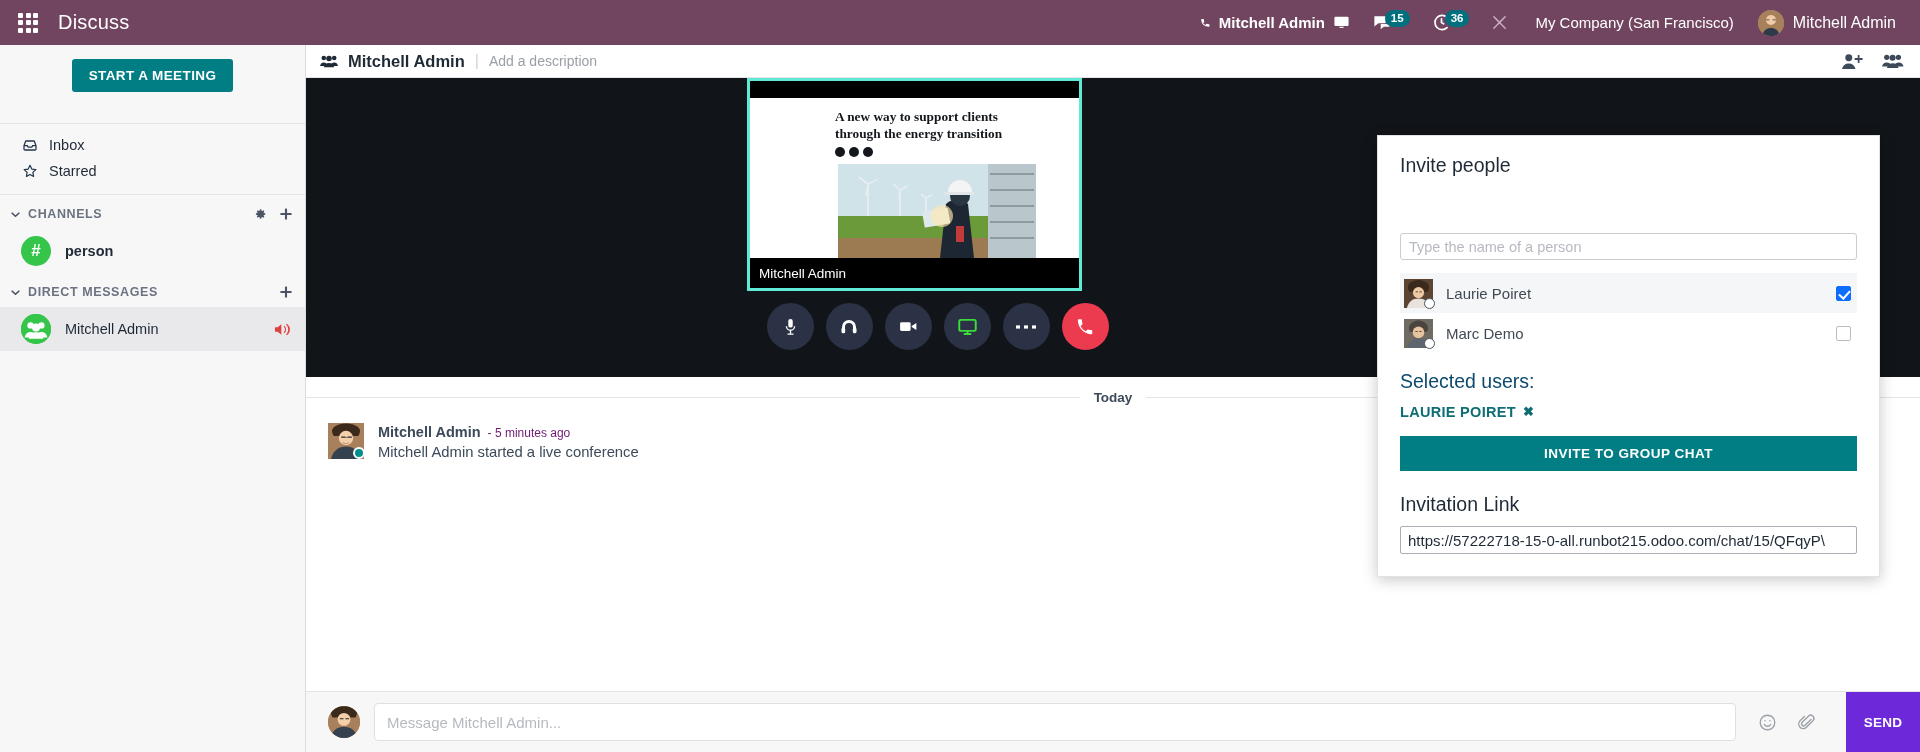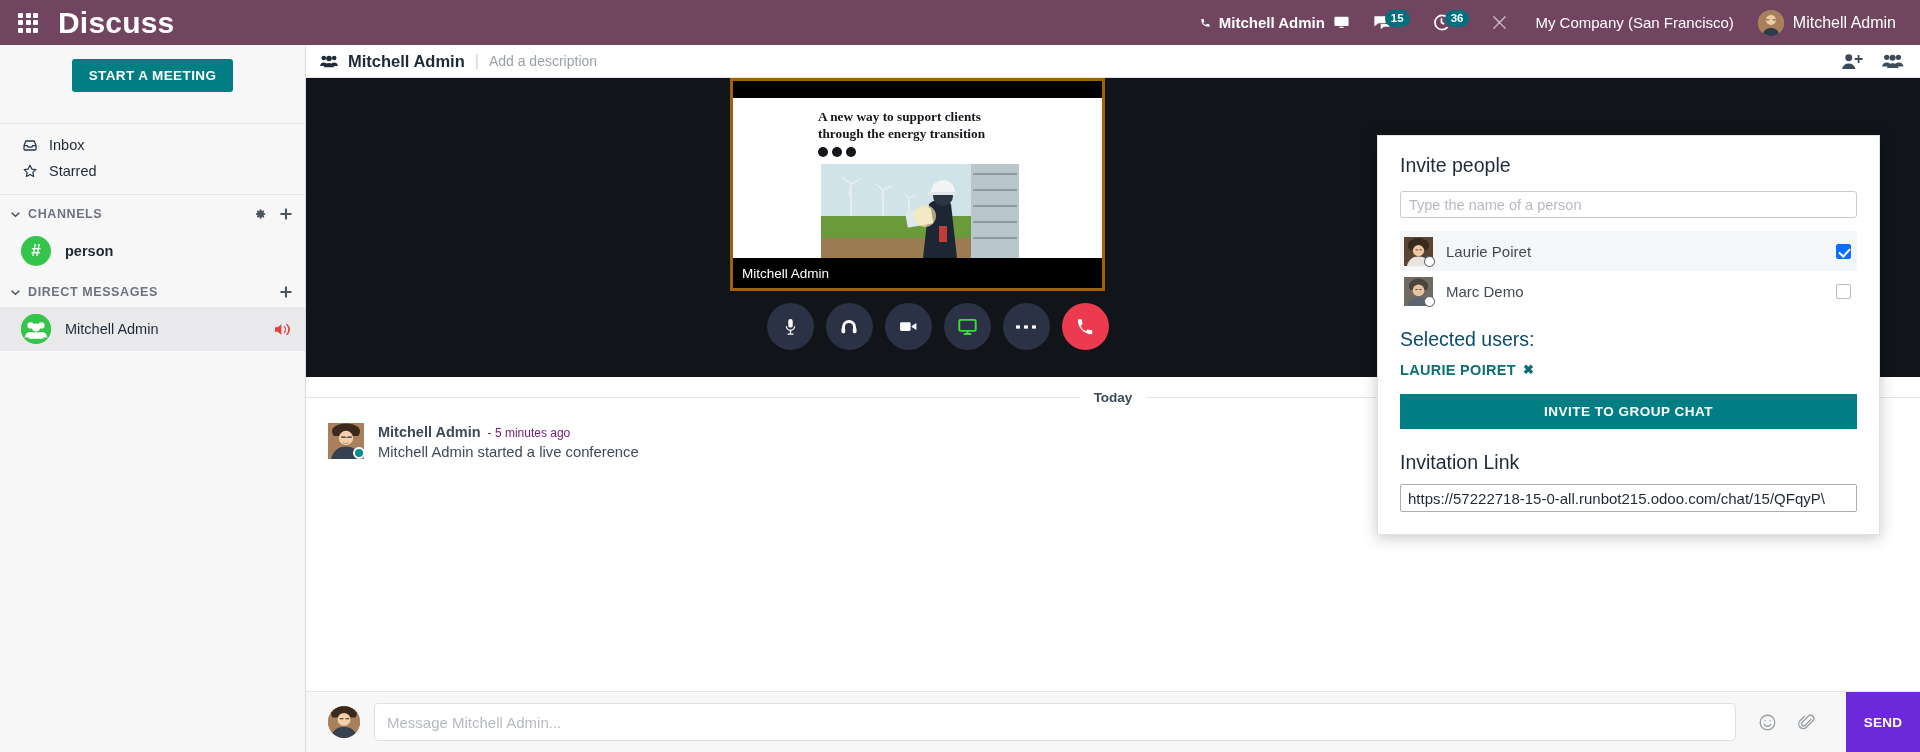--- a/index.html
+++ b/index.html
@@ -10,21 +10,21 @@
     overflow: hidden;
   }
   
   .navbar {
     height: 45px; background: #71445f; display: flex; align-items: center;
     color: #ffffff; position: relative; z-index: 60;
   }
   .apps-grid { width: 56px; display: flex; align-items: center; justify-content: center; cursor: pointer; }
   .apps-grid .g { display: grid; grid-template-columns: repeat(3, 5px); grid-template-rows: repeat(3, 5px); gap: 2.5px; }
   .apps-grid .g i { background: #fff; display: block; width: 5px; height: 5px; border-radius: 1px; }
-  .brand { font-size: 30px; font-weight: 700; letter-spacing: .2px; padding-left: 2px; }
+  .brand { font-size: 20px; font-weight: 400; letter-spacing: .2px; padding-left: 2px; }
   .nav-spacer { flex: 1; }
   .nav-right { display: flex; align-items: center; height: 100%; padding-right: 10px; }
   .nav-item { display: flex; align-items: center; height: 100%; padding: 0 11px; cursor: pointer; font-size: 15px; }
   .nav-call-name { font-weight: 700; font-size: 15px; padding: 0 8px 0 6px; }
   .badge {
     background: #00707f; color: #fff; font-size: 11.5px; font-weight: 700;
     border-radius: 9px; padding: 1px 6px 2px; margin-left: -6px; margin-top: -9px; line-height: 14px;
   }
   .company-name { font-size: 15px; padding: 0 16px; cursor: pointer; }
   .nav-user { display: flex; align-items: center; gap: 9px; padding: 0 14px 0 8px; cursor: pointer; }
@@ -84,22 +84,22 @@
   .thread-head .grp-ic { color: #1f2a37; display: flex; align-items: center; }
   .th-title { font-size: 16.5px; font-weight: 700; color: #1f2a37; }
   .th-sep { color: #d3d3d6; }
   .th-desc { color: #9aa0a6; font-size: 14px; cursor: pointer; }
   .th-actions { margin-left: auto; display: flex; align-items: center; gap: 18px; color: #3c4a5a; }
   .th-actions span { cursor: pointer; }
 
   
   .call-area { background: #111418; flex: none; height: 299px; position: relative; }
   .tile {
-    position: absolute; left: 424px; top: 0px; width: 375px; height: 213px;
-    border: 3px solid #a16207; background: #000; overflow: hidden;
+    position: absolute; left: 441px; top: 0px; width: 335px; height: 213px;
+    border: 3px solid #5eead4; background: #000; overflow: hidden;
   }
   .tile-inner { position: absolute; inset: 0; background: #000; }
   .slide {
     position: absolute; left: 0; right: 0; top: 17px; bottom: 30px; background: #fff;
     overflow: hidden;
   }
   .slide-txt {
     position: absolute; left: 85px; top: 11px; width: 210px;
     font-family: "Liberation Serif", serif; font-size: 13.3px; line-height: 1.26;
     color: #14181c; font-weight: 700;
@@ -131,20 +131,21 @@
   .invite-panel {
     position: absolute; right: 40px; top: 57px; width: 503px; background: #fff;
     border: 1px solid #e2e2e4; box-shadow: 0 3px 14px rgba(0,0,0,.22);
     padding: 18px 22px 22px; z-index: 40;
   }
   .inv-title { font-size: 19.5px; color: #1f2a37; font-weight: 400; margin-bottom: 14px; }
   .inv-search {
     width: 100%; height: 27px; border: 1px solid #c9ccd1; border-radius: 3px;
     padding: 0 8px; font-size: 14.5px; color: #1f2a37; outline: none;
     font-family: "Liberation Sans", sans-serif;
+    margin-top: 42px;
   }
   .inv-search::placeholder { color: #b6bac0; }
   .inv-list { margin-top: 13px; }
   .inv-row {
     display: flex; align-items: center; gap: 13px; height: 40px; padding: 0 6px 0 4px; cursor: pointer;
   }
   .inv-row.sel { background: #f5f6f8; }
   .av-wrap { position: relative; width: 29px; height: 29px; flex: none; }
   .av { width: 29px; height: 29px; border-radius: 50%; overflow: hidden; background: #7b6652; }
   .pres {

